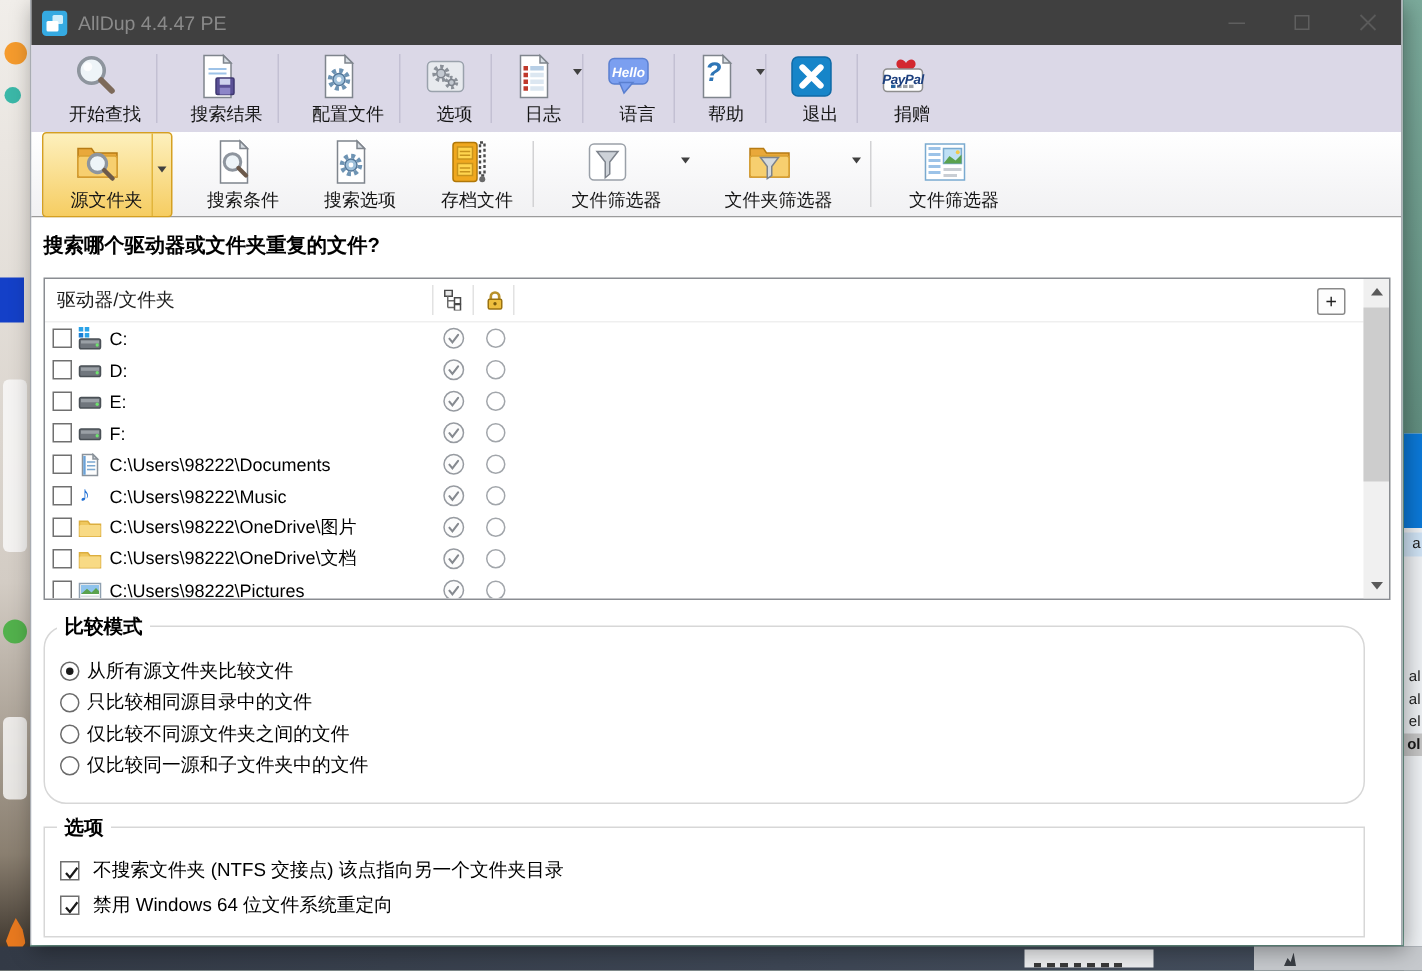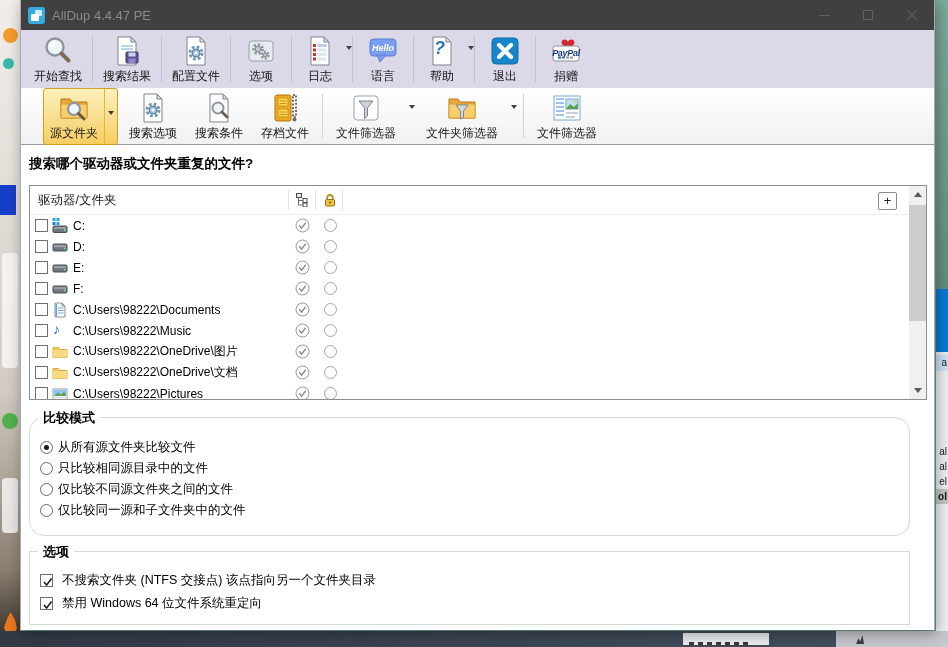--- a/index.html
+++ b/index.html
@@ -32,33 +32,33 @@
   .app-ico { width:17px; height:17px; flex:0 0 auto; }
   .title-text { margin-left:7px; font-size:13px; color:#8a8a8a; }
   .wc { margin-left:auto; display:flex; height:30px; }
   .wc > div { width:44px; display:flex; align-items:center; justify-content:center; cursor:default; }
   .glyph-min { width:11px; height:1px; background:#5f5f5f; }
   .glyph-max { width:10px; height:10px; border:1px solid #5f5f5f; }
 
   
   .tb1 { height:58px; background:#dbd8e7; display:flex; align-items:center; padding-left:5px; }
   .t1btn { position:relative; display:flex; flex-direction:column; align-items:center; padding:3px 8px 2px; min-width:56px; cursor:default; }
-  .t1btn .cap, .t2btn .cap { font-size:12px; color:#151515; margin-top:1px; white-space:nowrap; }
+  .t1btn .cap, .t2btn .cap { font-size:12px; color:#151515; margin-top:1px; white-space:nowrap;margin-left:12px; }
   .tbi { width:32px; height:32px; position:relative; }
   .tbi svg { position:absolute; inset:0; }
   .sep1 { width:1px; height:46px; background:#c3c0d3; margin:0 2px; }
   .dd { position:absolute; right:-2px; top:14px; width:0; height:0; border:3.5px solid transparent; border-top:4.5px solid #404040; }
   .t1btn.hasdd { padding-right:12px; }
   .ovl { position:absolute; left:0; right:0; text-align:center; pointer-events:none;font-style:italic; }
   .hello { top:8px; color:#fff; font-size:9px; font-weight:bold; }
   .qmark { top:3px; right:5px; color:#2e75b6; font-size:18px; font-weight:bold; }
   .paypal { top:13px; font-style:italic; font-weight:bold; font-size:9px; color:#1c3f7e; letter-spacing:-.3px; }
 
   
-  .tb2 { height:57px; background:linear-gradient(180deg,#ffffff,#f1f1f3); border-bottom:1px solid #9b9b9b; display:flex; align-items:center; padding-left:22px; }
+  .tb2 { height:57px; background:linear-gradient(180deg,#ffffff,#f1f1f3); border-bottom:1px solid #9b9b9b; display:flex; align-items:center; padding-left:7px; }
   .t2btn { position:relative; display:flex; flex-direction:column; align-items:center; padding:3px 9px 2px; cursor:default; }
   .t2btn.hasdd { margin-right:12px; }
   .t2btn .dd { right:-10px; top:16px; }
   .sep2 { width:1px; height:44px; background:#d2d2d4; margin:0 4px; }
   .navsel { flex-direction:row; padding:0; border:1px solid #d5a021; border-radius:3px; background:linear-gradient(180deg,#fdf0bd,#f6cd62); margin-right:2px; }
   .navsel .mainpart { display:flex; flex-direction:column; align-items:center; padding:3px 6px 2px; }
   .navsel .split { width:13px; align-self:stretch; border-left:1px solid #e2b53c; position:relative; }
   .navsel .split .dd { right:3px; top:22px; }
 
   
@@ -311,38 +311,38 @@
         <div class="split">
             <span class="dd"></span>
           </div>
       </div>
 
       <div class="t2btn">
         <span class="tbi">
           <svg viewBox="0 0 32 32">
             <path d="M7,2 h13 l5,5 v23 h-18 z" fill="#ffffff" stroke="#7f858d"></path>
             <path d="M20,2 l5,5 h-5 z" fill="#d7dde3" stroke="#7f858d"></path>
+            <circle cx="15" cy="16" r="5.5" fill="#eef4f8" stroke="#8e959e" stroke-width="2"></circle>
+            <line x1="19" y1="20" x2="24" y2="25" stroke="#6b594b" stroke-width="2.8" stroke-linecap="round"></line>
+          </svg>
+        </span>
+        <span class="cap">搜索条件</span>
+      </div>
+
+      <div class="t2btn">
+        <span class="tbi">
+          <svg viewBox="0 0 32 32">
+            <path d="M7,2 h13 l5,5 v23 h-18 z" fill="#ffffff" stroke="#7f858d"></path>
+            <path d="M20,2 l5,5 h-5 z" fill="#d7dde3" stroke="#7f858d"></path>
             <circle cx="16" cy="18" r="6" fill="none" stroke="#6e94b4" stroke-width="3" stroke-dasharray="2.6 2.1"></circle>
             <circle cx="16" cy="18" r="4" fill="#9fc0da" stroke="#54789a"></circle>
             <circle cx="16" cy="18" r="1.6" fill="#ffffff"></circle>
           </svg>
         </span>
         <span class="cap">搜索选项</span>
-      </div>
-
-      <div class="t2btn">
-        <span class="tbi">
-          <svg viewBox="0 0 32 32">
-            <path d="M7,2 h13 l5,5 v23 h-18 z" fill="#ffffff" stroke="#7f858d"></path>
-            <path d="M20,2 l5,5 h-5 z" fill="#d7dde3" stroke="#7f858d"></path>
-            <circle cx="15" cy="16" r="5.5" fill="#eef4f8" stroke="#8e959e" stroke-width="2"></circle>
-            <line x1="19" y1="20" x2="24" y2="25" stroke="#6b594b" stroke-width="2.8" stroke-linecap="round"></line>
-          </svg>
-        </span>
-        <span class="cap">搜索条件</span>
       </div>
 
       <div class="t2btn">
         <span class="tbi">
           <svg viewBox="0 0 32 32">
             <rect x="6" y="3" width="16" height="26" rx="2" fill="#f0a81f" stroke="#b07708"></rect>
             <rect x="9" y="6" width="10" height="8" fill="#ffd54f" stroke="#c8931c"></rect>
             <line x1="10.5" y1="9" x2="17.5" y2="9" stroke="#c8931c"></line>
             <line x1="10.5" y1="11.5" x2="17.5" y2="11.5" stroke="#c8931c"></line>
             <rect x="9" y="17" width="10" height="8" fill="#ffd54f" stroke="#c8931c"></rect>

